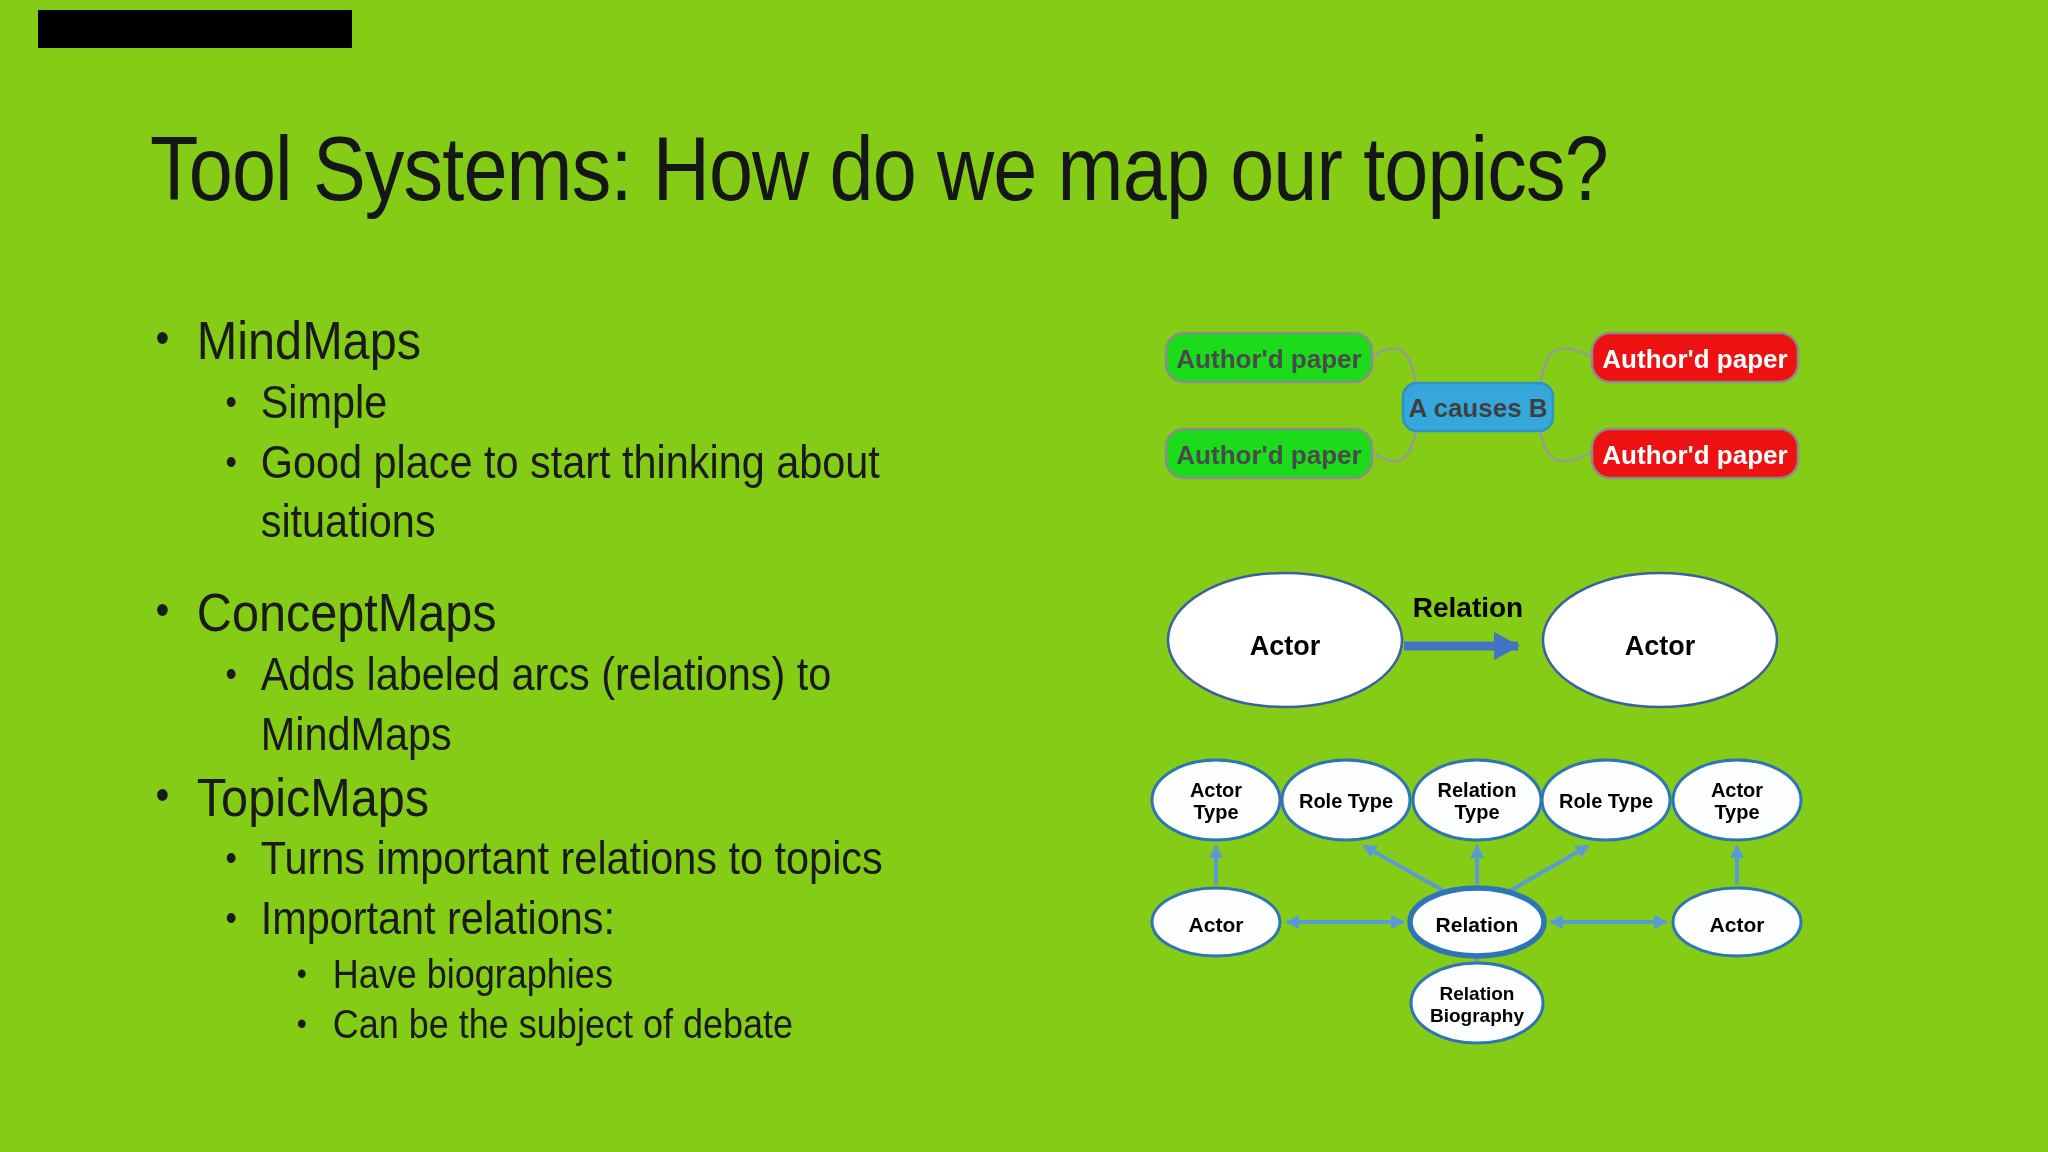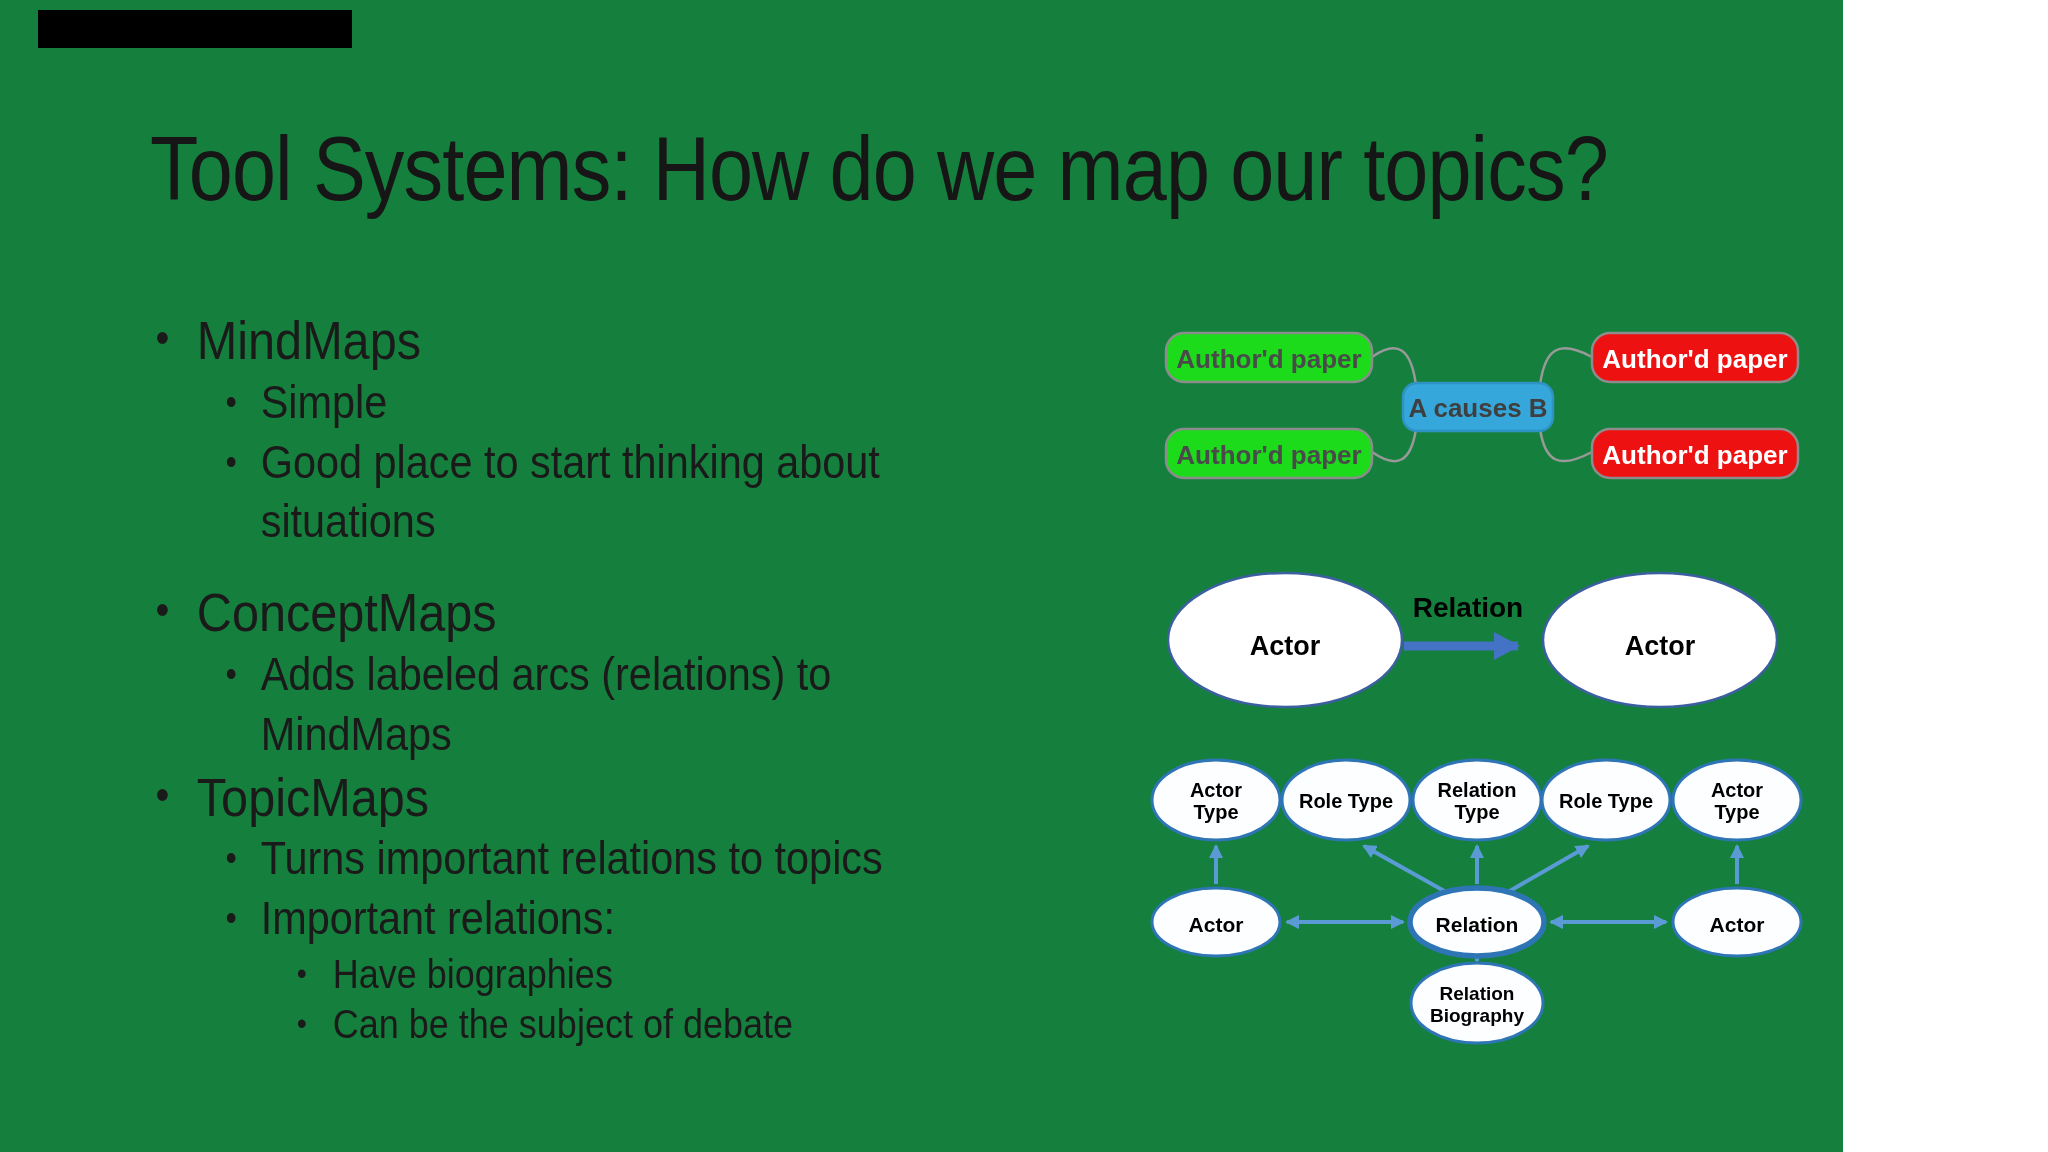--- a/index.html
+++ b/index.html
@@ -1,16 +1,16 @@
 <!DOCTYPE html>
 <html><head>
 <meta charset="utf-8">
 <style>
   html,body{margin:0;padding:0;background:#fff;}
-  .slide{position:relative;width:1843px;height:1152px;background:#15803d;overflow:hidden;
+  .slide{position:relative;width:2048px;height:1152px;background:#84cc16;overflow:hidden;
          font-family:"Liberation Sans",sans-serif;color:#1a1a1a;}
   .black-bar{position:absolute;left:38px;top:10px;width:314px;height:38px;background:#000;}
   .title{position:absolute;left:150px;top:118px;font-size:90px;font-weight:400;
          letter-spacing:-1px;color:#161616;white-space:nowrap;
          transform:scaleX(0.88);transform-origin:left top;}
   .bullets{position:absolute;left:150px;top:308px;width:880px;
            transform:scaleX(0.9);transform-origin:left top;}
   .bullets ul{list-style:none;margin:0;padding:0;}
   .bullets li{position:relative;}
   .bullets li::before{content:"\2022";position:absolute;color:#1a1a1a;}

